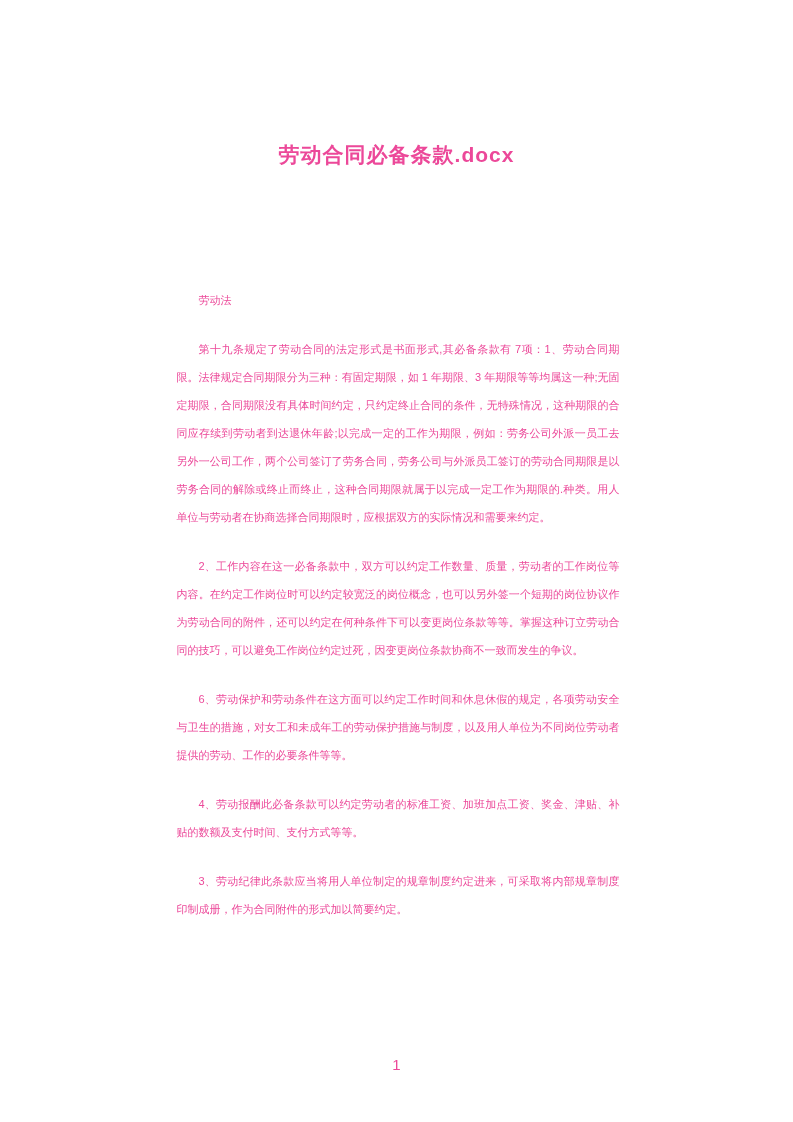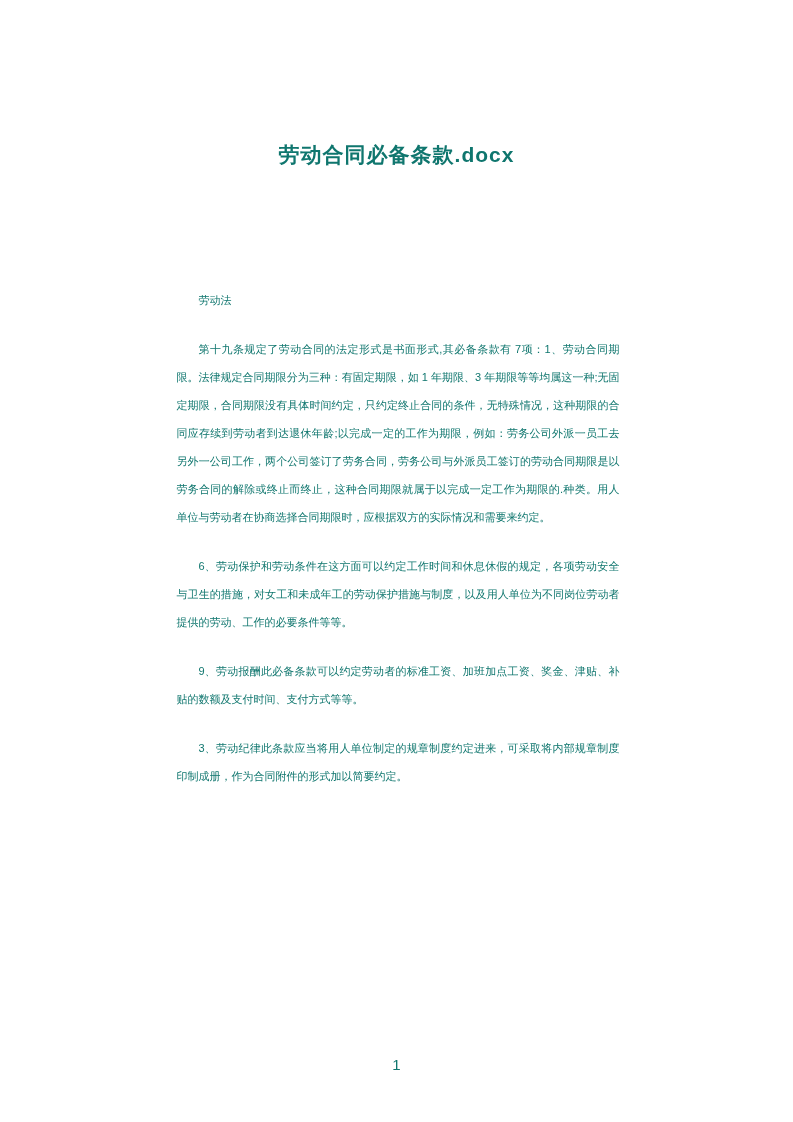--- a/index.html
+++ b/index.html
@@ -6,21 +6,21 @@
     margin: 0;
     padding: 0;
     background: #ffffff;
   }
   .page {
     position: relative;
     width: 630px;
     height: 1122px;
     margin: 0 auto;
     background: #ffffff;
-    color: #0f766e;
+    color: #ec4899;
     font-family: "Liberation Sans", "DejaVu Sans", sans-serif;
     box-sizing: border-box;
     overflow: hidden;
   }
   .doc-title {
     margin: 0;
     padding-top: 140px;
     text-align: center;
     font-size: 21px;
     font-weight: bold;
@@ -52,20 +52,21 @@
 </head>
 <body>
 
 <div class="page">
 
   <h1 class="doc-title">劳动合同必备条款.docx</h1>
 
   <div class="doc-body">
     <p class="para">劳动法</p>
     <p class="para">第十九条规定了劳动合同的法定形式是书面形式,其必备条款有 7项：1、劳动合同期限。法律规定合同期限分为三种：有固定期限，如 1 年期限、3 年期限等等均属这一种;无固定期限，合同期限没有具体时间约定，只约定终止合同的条件，无特殊情况，这种期限的合同应存续到劳动者到达退休年龄;以完成一定的工作为期限，例如：劳务公司外派一员工去另外一公司工作，两个公司签订了劳务合同，劳务公司与外派员工签订的劳动合同期限是以劳务合同的解除或终止而终止，这种合同期限就属于以完成一定工作为期限的.种类。用人单位与劳动者在协商选择合同期限时，应根据双方的实际情况和需要来约定。</p>
+    <p class="para">2、工作内容在这一必备条款中，双方可以约定工作数量、质量，劳动者的工作岗位等内容。在约定工作岗位时可以约定较宽泛的岗位概念，也可以另外签一个短期的岗位协议作为劳动合同的附件，还可以约定在何种条件下可以变更岗位条款等等。掌握这种订立劳动合同的技巧，可以避免工作岗位约定过死，因变更岗位条款协商不一致而发生的争议。</p>
     <p class="para">6、劳动保护和劳动条件在这方面可以约定工作时间和休息休假的规定，各项劳动安全与卫生的措施，对女工和未成年工的劳动保护措施与制度，以及用人单位为不同岗位劳动者提供的劳动、工作的必要条件等等。</p>
-    <p class="para">9、劳动报酬此必备条款可以约定劳动者的标准工资、加班加点工资、奖金、津贴、补贴的数额及支付时间、支付方式等等。</p>
+    <p class="para">4、劳动报酬此必备条款可以约定劳动者的标准工资、加班加点工资、奖金、津贴、补贴的数额及支付时间、支付方式等等。</p>
     <p class="para">3、劳动纪律此条款应当将用人单位制定的规章制度约定进来，可采取将内部规章制度印制成册，作为合同附件的形式加以简要约定。</p>
   </div>
 
   <div class="page-number">1</div>
 
 </div>
 
 </body></html>

